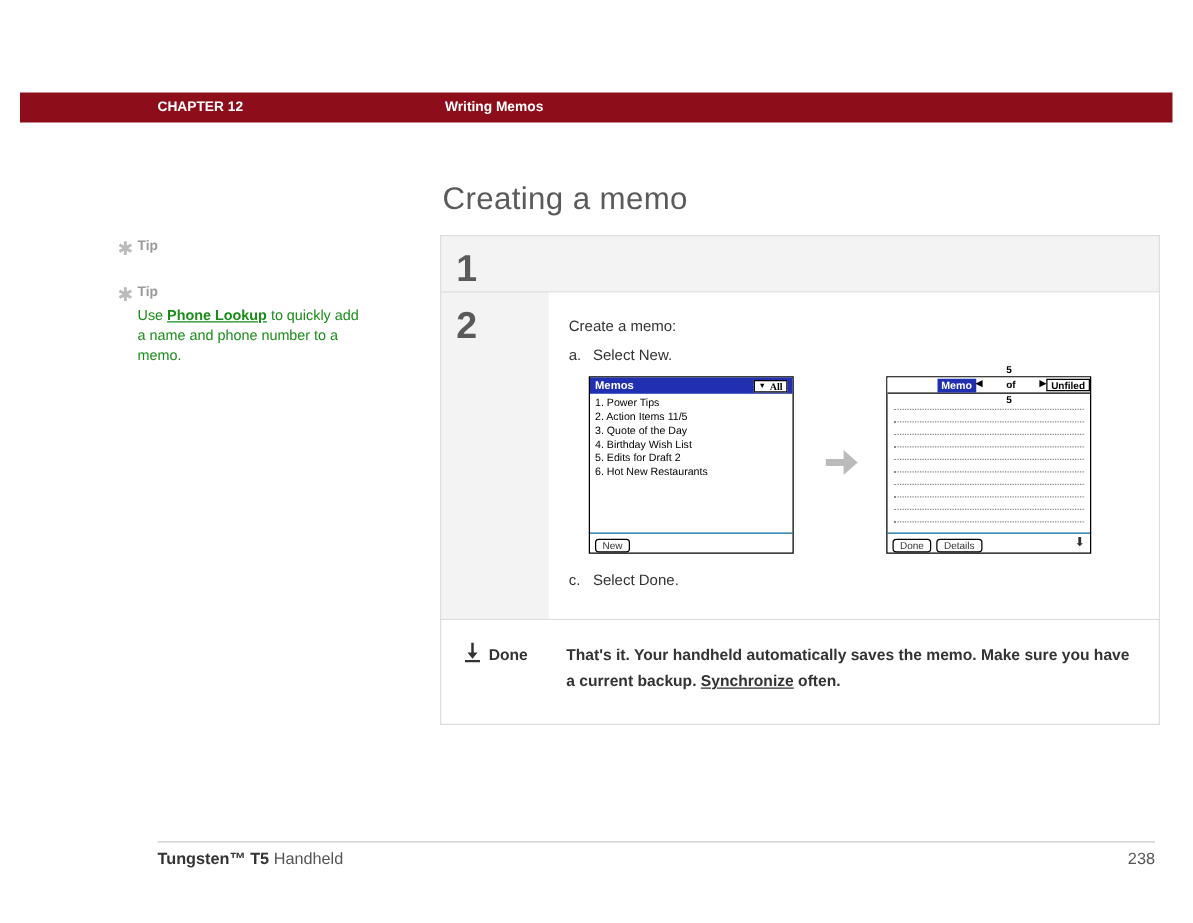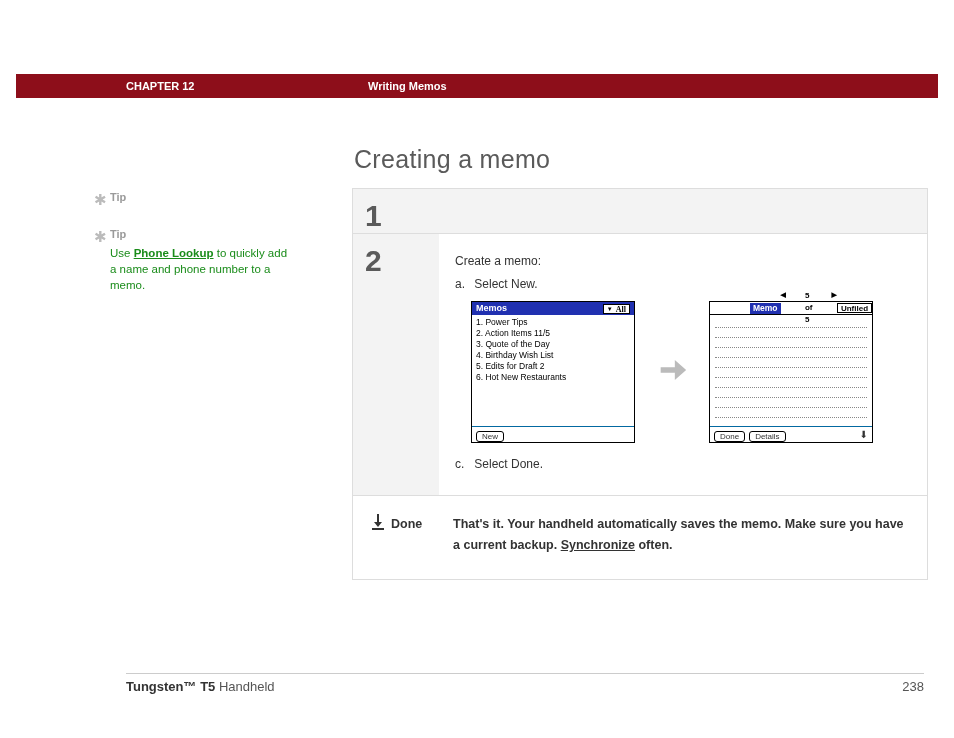--- a/index.html
+++ b/index.html
@@ -18,21 +18,21 @@
     right: 16px;
     height: 24px;
     background: #8d0e1a;
     display: flex;
     align-items: center;
     color: #fff;
     font-size: 11px;
     font-weight: bold;
   }
   .header-bar .chapter { position: absolute; left: 110px; }
-  .header-bar .section { position: absolute; left: 352px; }
+  .header-bar .section { position: absolute; left: 340px; }
   .page-title {
     position: absolute;
     top: 145px;
     left: 354px;
     font-size: 25px;
     font-weight: 400;
     color: #5a5a5a;
     letter-spacing: 0.3px;
   }
   .sidebar {
@@ -147,21 +147,21 @@
     padding: 0 5px;
     height: 11px;
     line-height: 10px;
     font-size: 8px;
   }
   .memo-screen .palm-title { background: #fff; color: #000; border-bottom: 1px solid #000; }
   .memo-title-box {
     background: #2030b0; color: #fff; padding: 0 3px; font-size: 8.5px; height: 11px; line-height:11px;margin-left:36px;
   }
   .memo-nav {
-    display: flex; align-items: flex-start; gap: 19px; font-size: 8px; color:#000;
+    display: flex; align-items: center; gap: 19px; font-size: 8px; color:#000;
   }
   .memo-nav .tri { font-size: 7px; }
   .memo-status {
     border: 1px solid #000; padding: 0 3px; font-size: 8px; height: 10px; line-height: 9px;
   }
   .dotted-lines { padding: 3px 5px; }
   .dotted-lines div { border-bottom: 1px dotted #888; height: 10px; }
   .footer-up {
     margin-left: auto;
     font-size: 10px;

